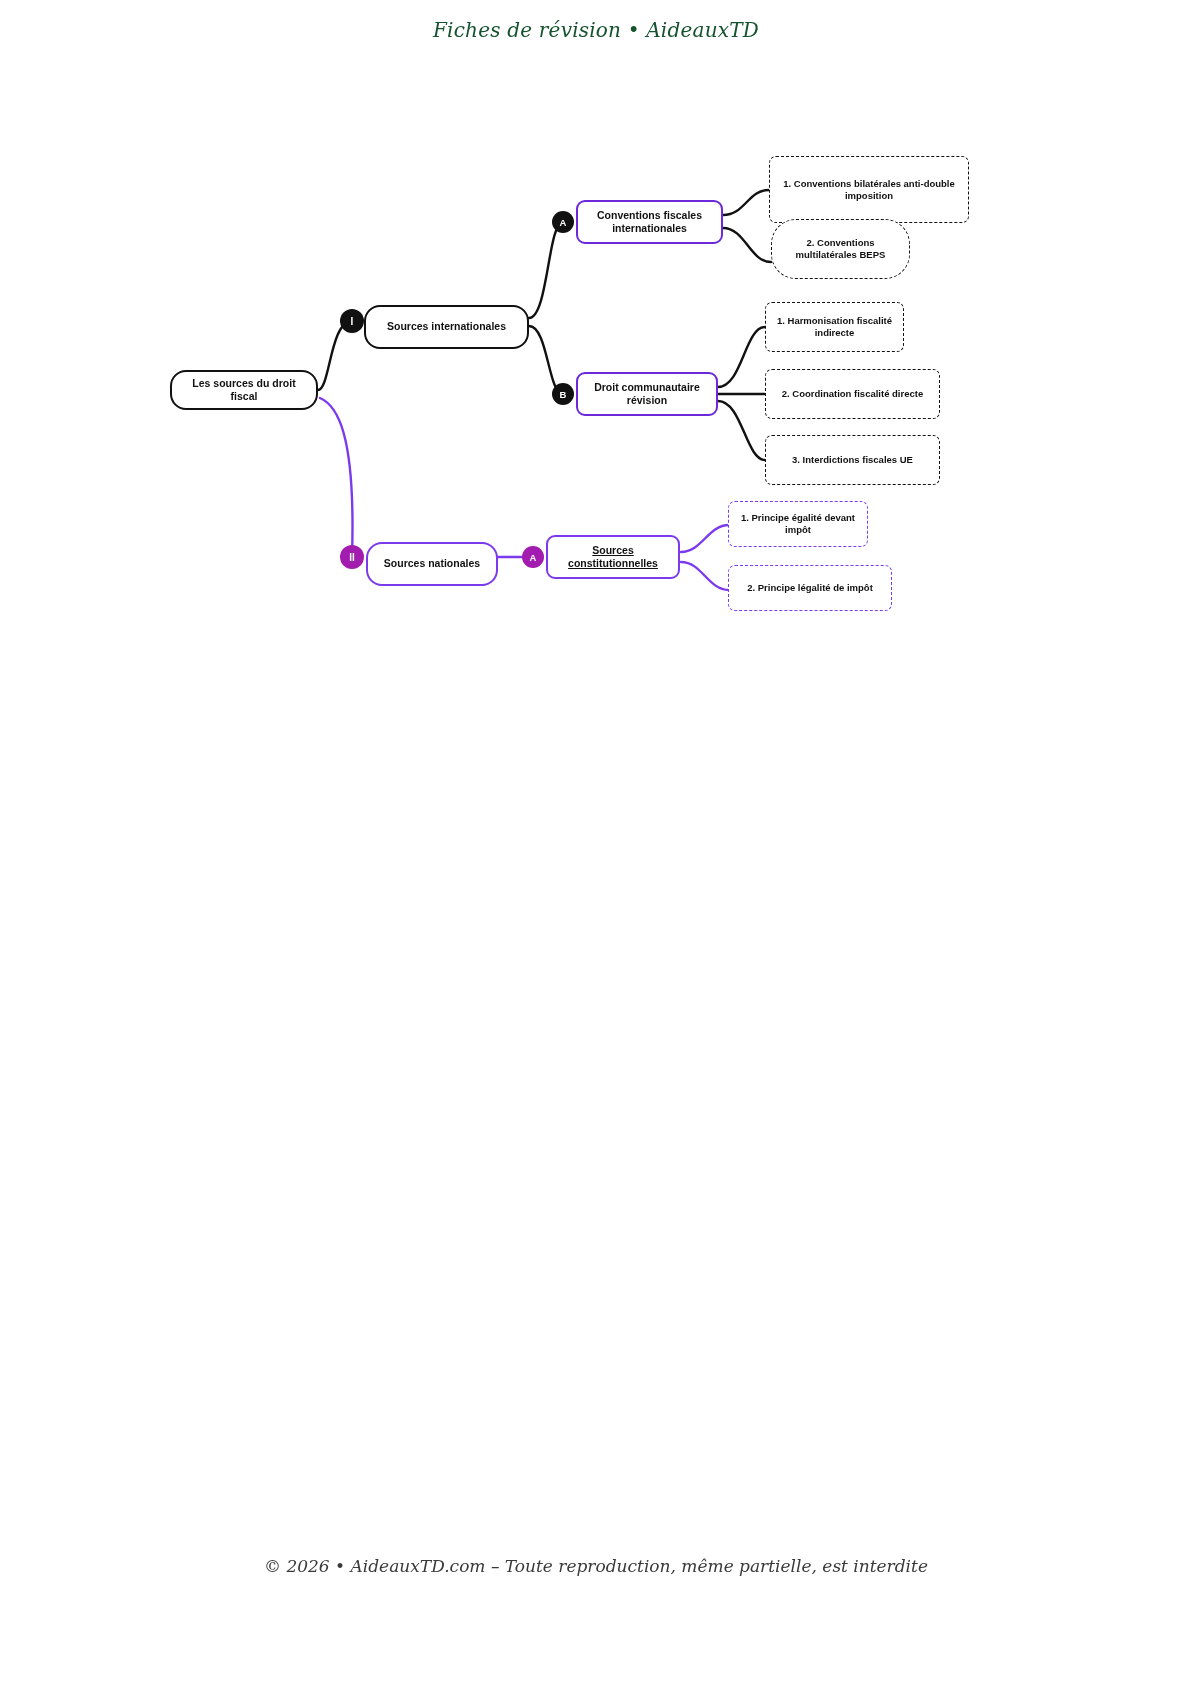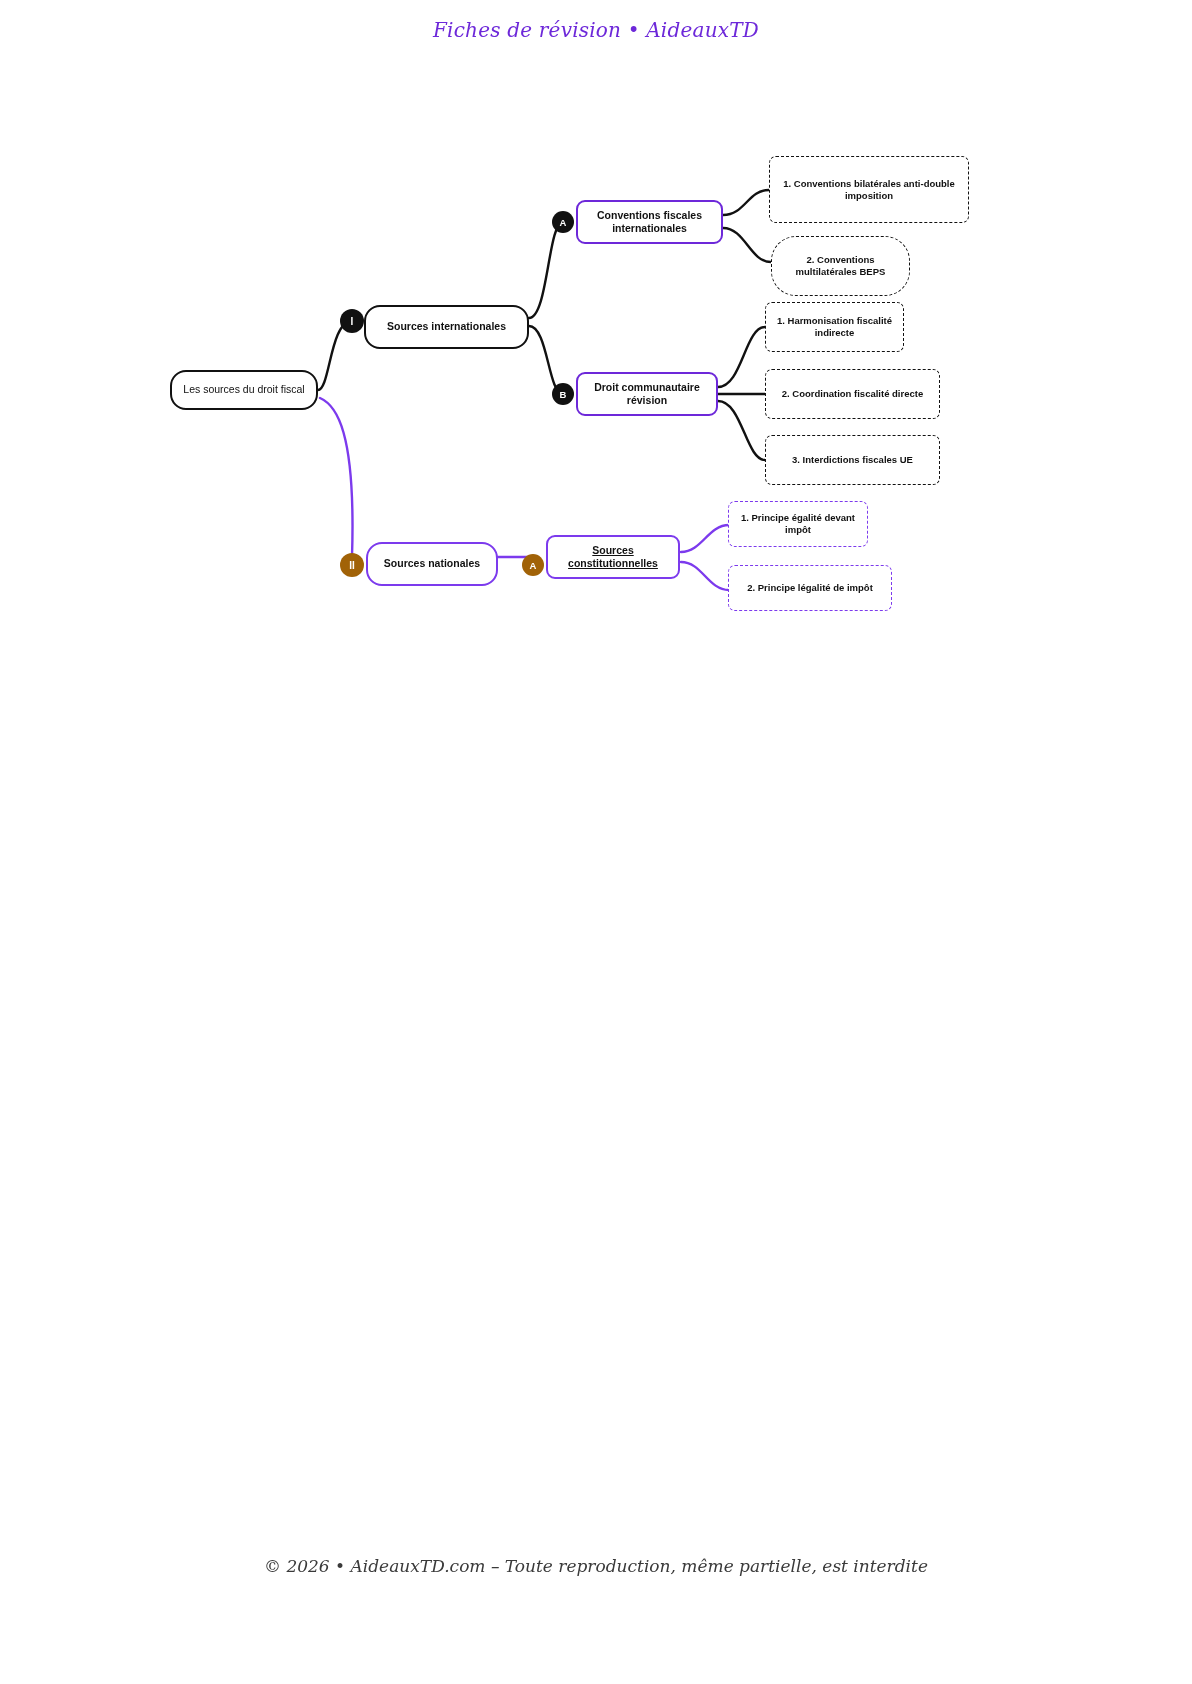--- a/index.html
+++ b/index.html
@@ -16,21 +16,21 @@
   }
   .page-header {
     position: absolute;
     top: 18px;
     left: 0;
     width: 1192px;
     text-align: center;
     font-family: "DejaVu Serif", serif;
     font-style: italic;
     font-size: 20px;
-    color: #6d28d9;
+    color: #14532d;
     letter-spacing: 0.2px;
   }
   .page-footer {
     position: absolute;
     top: 1528px;
     left: 0;
     width: 1192px;
     text-align: center;
     font-family: "DejaVu Serif", serif;
     font-style: italic;
@@ -61,21 +61,21 @@
     justify-content: center;
     text-align: center;
     line-height: 1.25;
     color: #111111;
     background: #ffffff;
   }
   .node-root {
     border: 2px solid #111111;
     border-radius: 16px;
     font-size: 10.5px;
-    font-weight: 400;
+    font-weight: 700;
     padding: 0 8px;
   }
   .node-l1 {
     border: 2px solid #111111;
     border-radius: 16px;
     font-size: 10.5px;
     font-weight: 700;
     padding: 20px 10px;
   }
   .node-l1.purple {
@@ -106,22 +106,21 @@
     border-radius: 50%;
     display: flex;
     align-items: center;
     justify-content: center;
     color: #ffffff;
     font-weight: 700;
     background: #111111;
     z-index: 5;
   }
   .badge.purple {
-    background: #a16207;
-    margin-top: 8px;
+    background: #a21caf;
   }
   .badge-roman {
     width: 24px;
     height: 24px;
     font-size: 10px;
   }
   .badge-letter {
     width: 22px;
     height: 22px;
     font-size: 9.5px;
@@ -163,21 +162,21 @@
 
   <div class="node node-root" style="left:170px; top:310px; width:148px; height:40px;">Les sources du droit fiscal</div>
 
   <div class="badge badge-roman" style="left:340px; top:249px;">I</div>
   <div class="node node-l1" style="left:364px; top:245px; width:165px; height:32px;">Sources internationales</div>
 
   <div class="badge badge-letter" style="left:552px; top:151px;">A</div>
   <div class="node node-l2" style="left:576px; top:140px; width:147px; height:44px;">Conventions fiscales internationales</div>
 
   <div class="node node-l3" style="left:769px; top:96px; width:200px; height:67px;">1. Conventions bilatérales anti-double imposition</div>
-  <div class="node node-l3" style="left:771px; top:176px; width:139px; height:60px;border-radius:25px;">2. Conventions multilatérales BEPS</div>
+  <div class="node node-l3" style="left:771px; top:159px; width:139px; height:60px;border-radius:25px;">2. Conventions multilatérales BEPS</div>
 
   <div class="badge badge-letter" style="left:552px; top:323px;">B</div>
   <div class="node node-l2" style="left:576px; top:312px; width:142px; height:44px;">Droit communautaire révision</div>
 
   <div class="node node-l3" style="left:765px; top:242px; width:139px; height:50px;">1. Harmonisation fiscalité indirecte</div>
   <div class="node node-l3" style="left:765px; top:309px; width:175px; height:50px;">2. Coordination fiscalité directe</div>
   <div class="node node-l3" style="left:765px; top:375px; width:175px; height:50px;">3. Interdictions fiscales UE</div>
 
   <div class="badge badge-roman purple" style="left:340px; top:485px;">II</div>
   <div class="node node-l1 purple" style="left:366px; top:482px; width:132px; height:31px;">Sources nationales</div>

